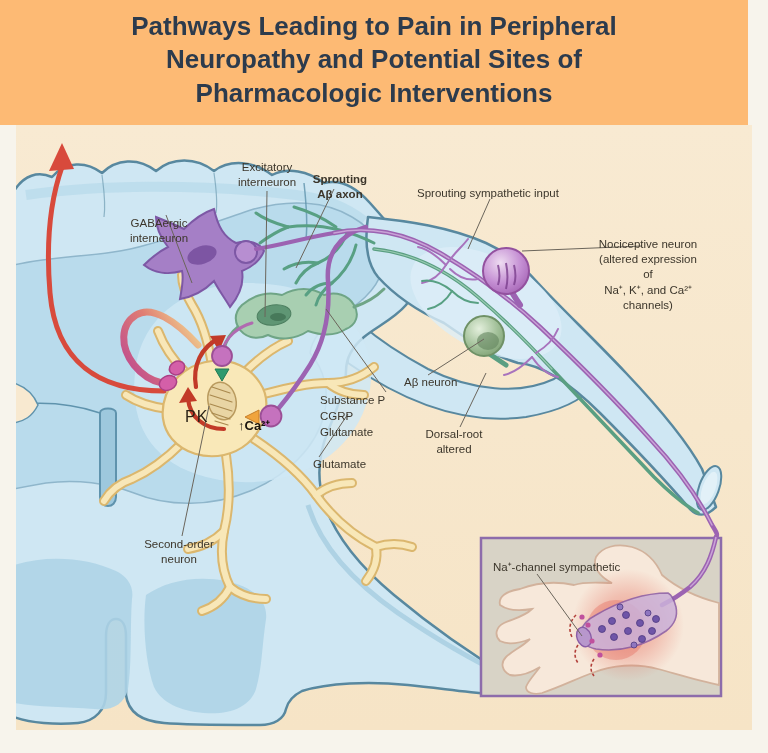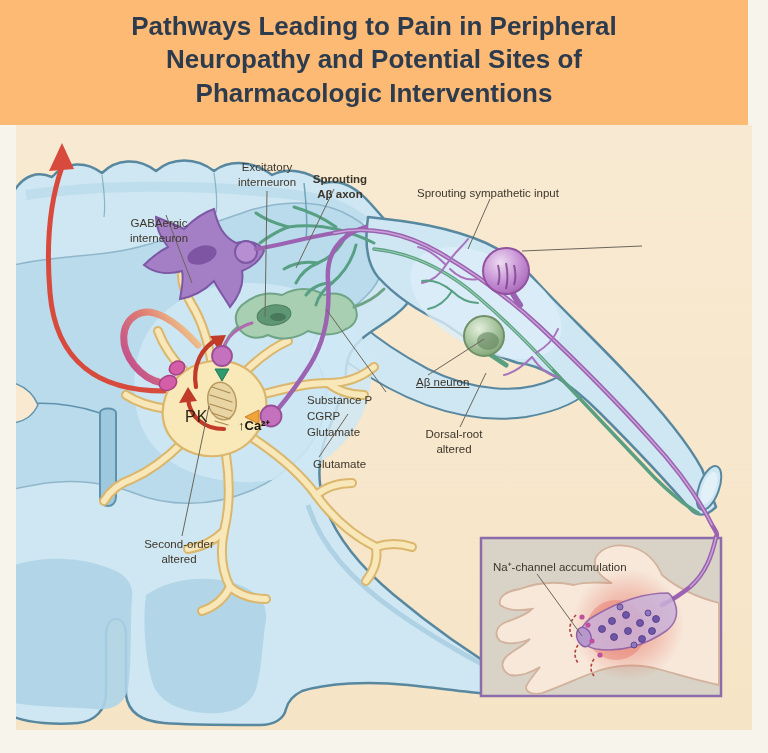--- a/index.html
+++ b/index.html
@@ -291,25 +291,28 @@
   </g>
 </svg>
 
   <div class="lbl center" style="left:143px;top:59px;margin-top:32px;">GABAergic
 interneuron</div>
   <div class="lbl center" style="left:251px;top:35px;">Excitatory
 interneuron</div>
   <div class="lbl center" style="left:324px;top:47px;font-weight:bold;">Sprouting
 Aβ axon</div>
   <div class="lbl center" style="left:472px;top:61px;">Sprouting sympathetic input</div>
-  <div class="lbl" style="left:400px;top:250px;text-decoration:underline;">Aβ neuron</div>
+  <div class="lbl center" style="left:632px;top:112px;">Nociceptive neuron
+(altered expression of
+Na⁺, K⁺, and Ca²⁺ channels)</div>
+  <div class="lbl" style="left:388px;top:250px;">Aβ neuron</div>
   <div class="lbl center" style="left:438px;top:302px;">Dorsal-root
 altered</div>
-  <div class="lbl" style="left:291px;top:268px;line-height:1.38;">Substance P
+  <div class="lbl" style="left:304px;top:268px;line-height:1.38;">Substance P
 CGRP
 Glutamate</div>
   <div class="lbl" style="left:297px;top:332px;">Glutamate</div>
   <div class="lbl lbl-pk" style="left:169px;top:281px;">PK</div>
   <div class="lbl lbl-ca" style="left:190px;top:292px;padding-left:32px;">↑Ca²⁺</div>
   <div class="lbl center" style="left:163px;top:412px;">Second-order
-altered</div>
-  <div class="lbl" style="left:477px;top:435px;">Na⁺-channel accumulation</div>
+neuron</div>
+  <div class="lbl" style="left:477px;top:435px;">Na⁺-channel sympathetic</div>
 </div>
 
 </body></html>

